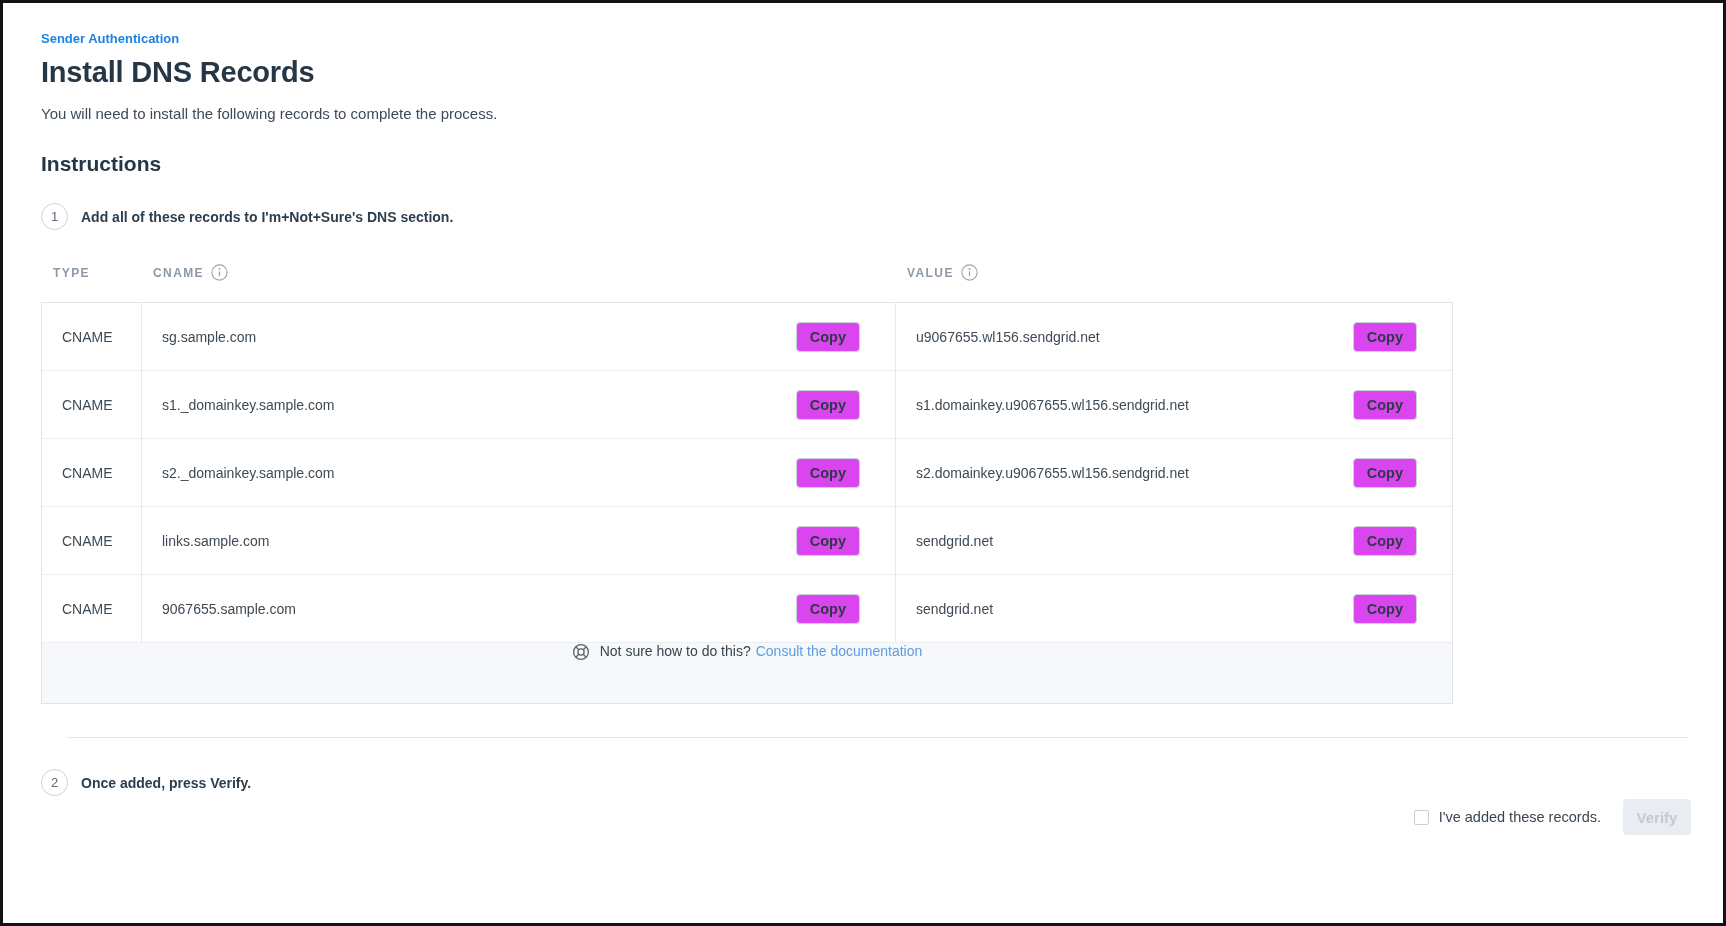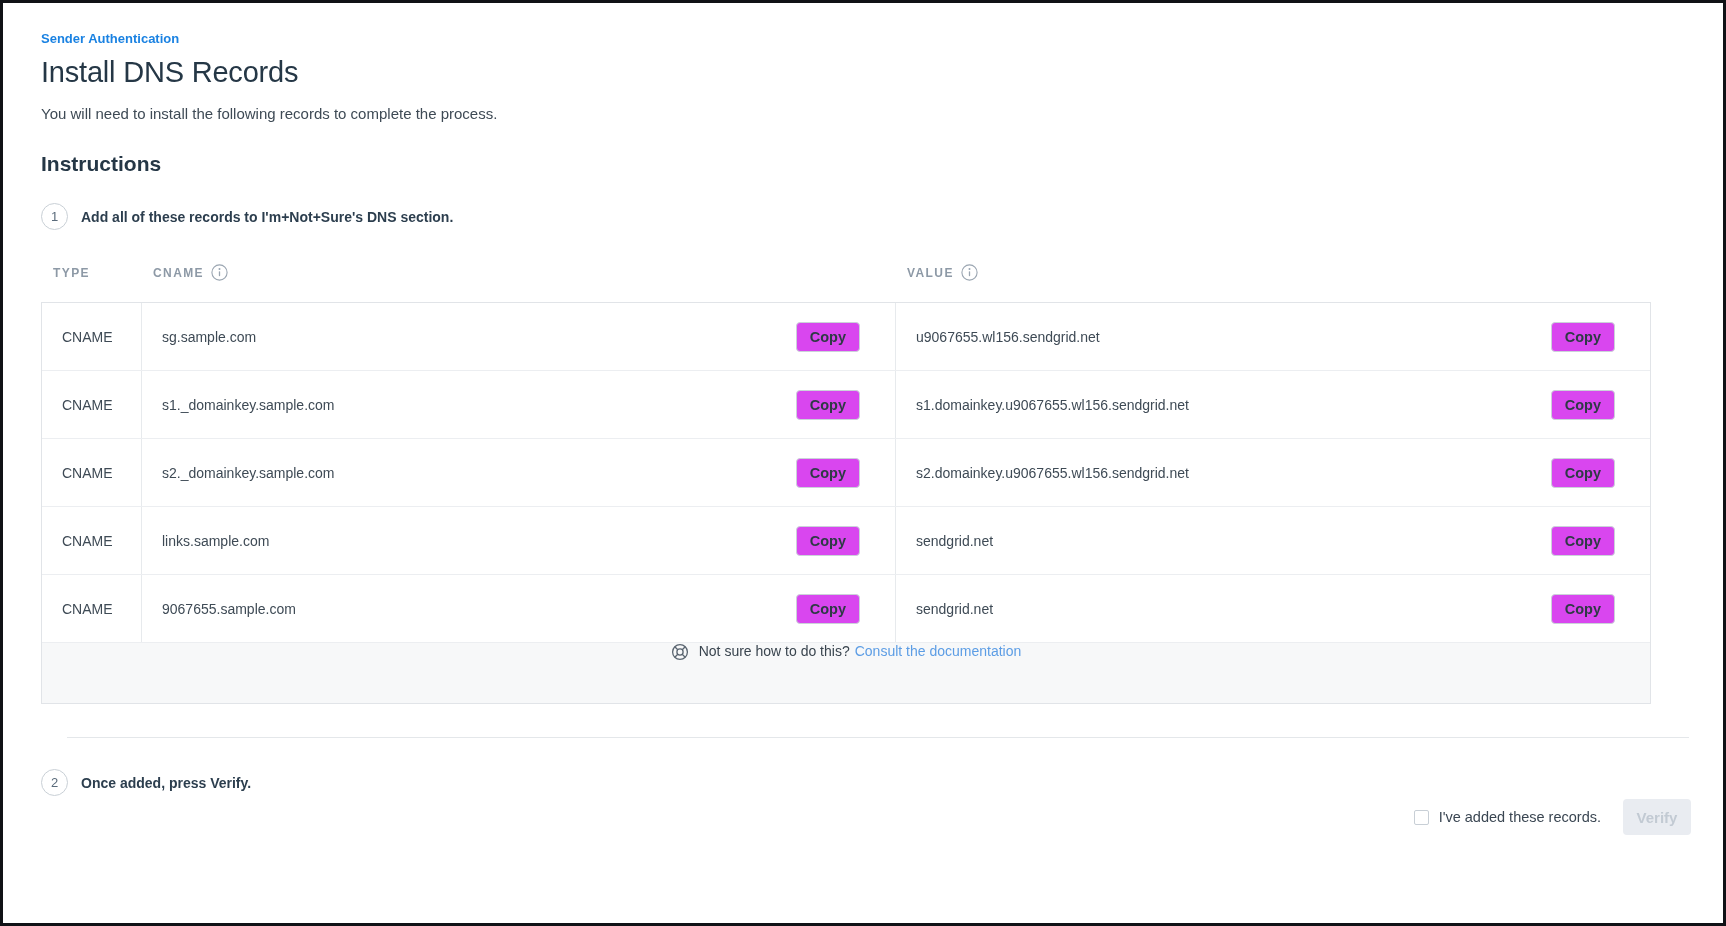--- a/index.html
+++ b/index.html
@@ -17,21 +17,21 @@
 
   .breadcrumb {
     color: #1A82E2;
     font-size: 13px;
     font-weight: bold;
     cursor: pointer;
   }
   h1.page-title {
     margin-top: 9px;
     font-size: 29px;
-    font-weight: normal;
+    font-weight: bold;
     color: #253746;
     letter-spacing: -0.2px;
   }
   .subtitle {
     margin-top: 16px;
     font-size: 15px;
     color: #3E4A55;
   }
 
   
@@ -76,21 +76,21 @@
     flex: 0 0 auto;
   }
   .step-text {
     margin-left: 13px;
     font-size: 14px;
     font-weight: bold;
     color: #2C3E4E;
   }
 
   
-  .dns-table { width: 1610px; margin-top: 34px; }
+  .dns-table { width: 1412px; margin-top: 34px; }
   .thead {
     display: grid;
     grid-template-columns: 100px 754px 1fr;
     margin-bottom: 21px;
   }
   .th {
     font-size: 12px;
     font-weight: bold;
     letter-spacing: 1.4px;
     color: #8D99A6;

